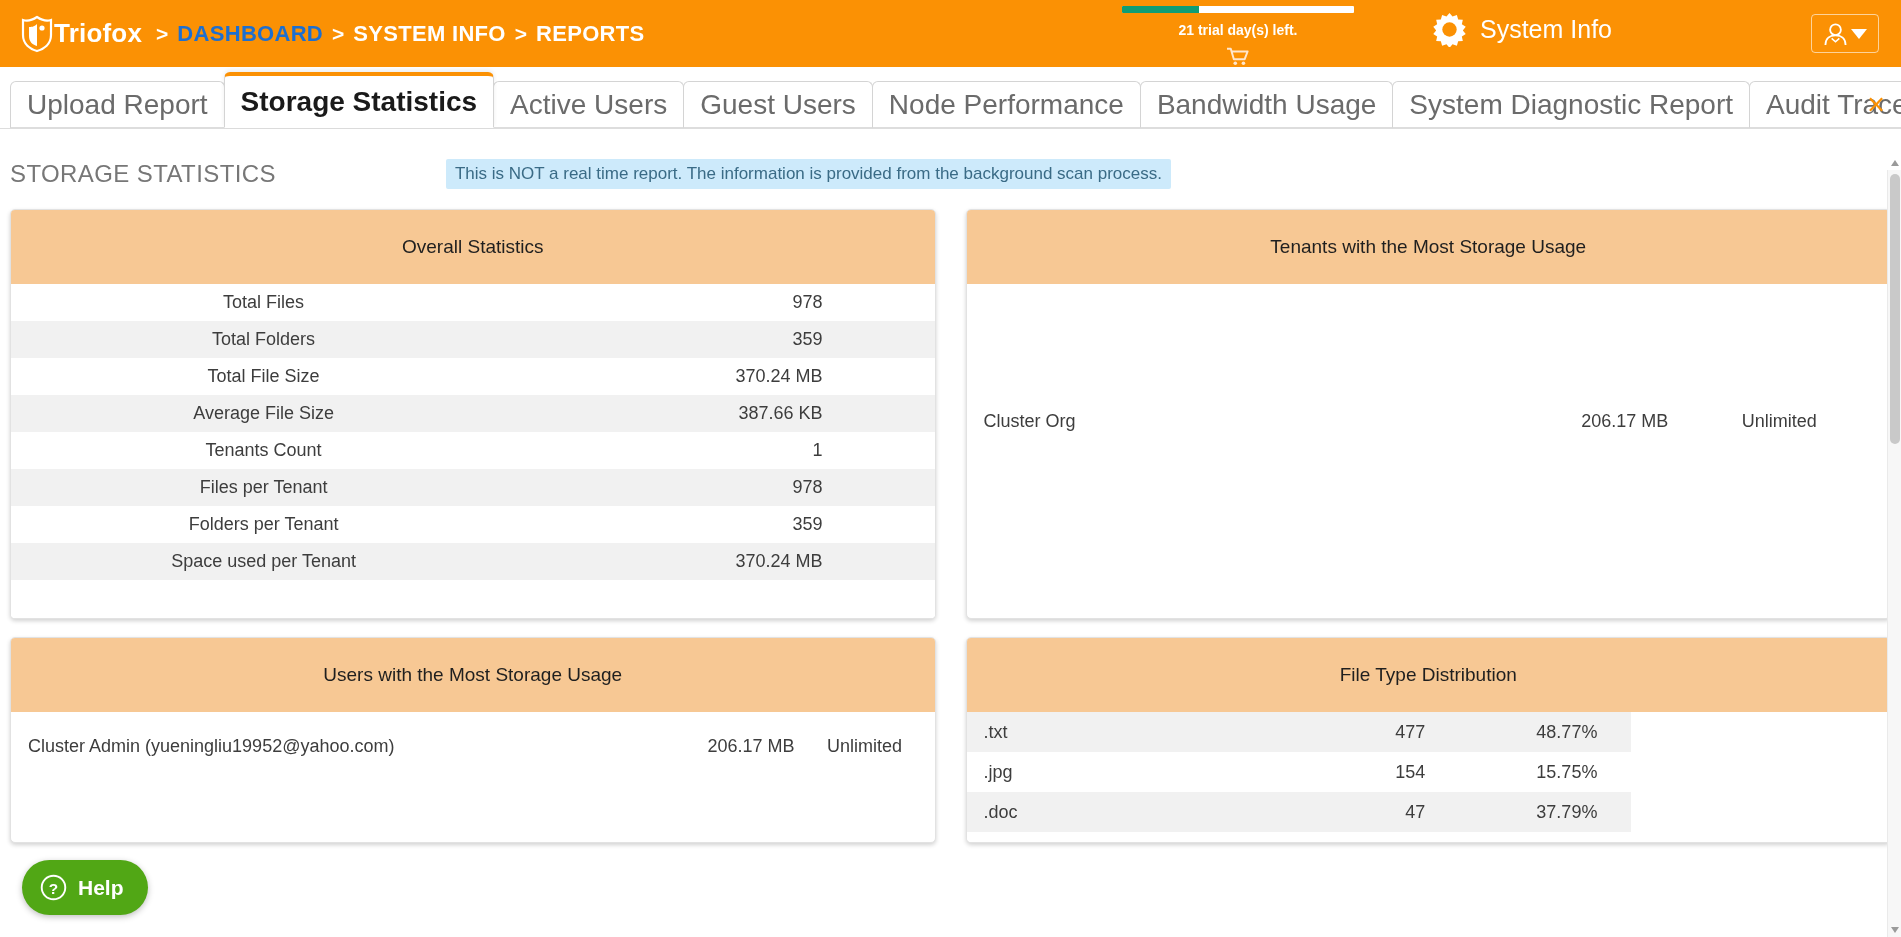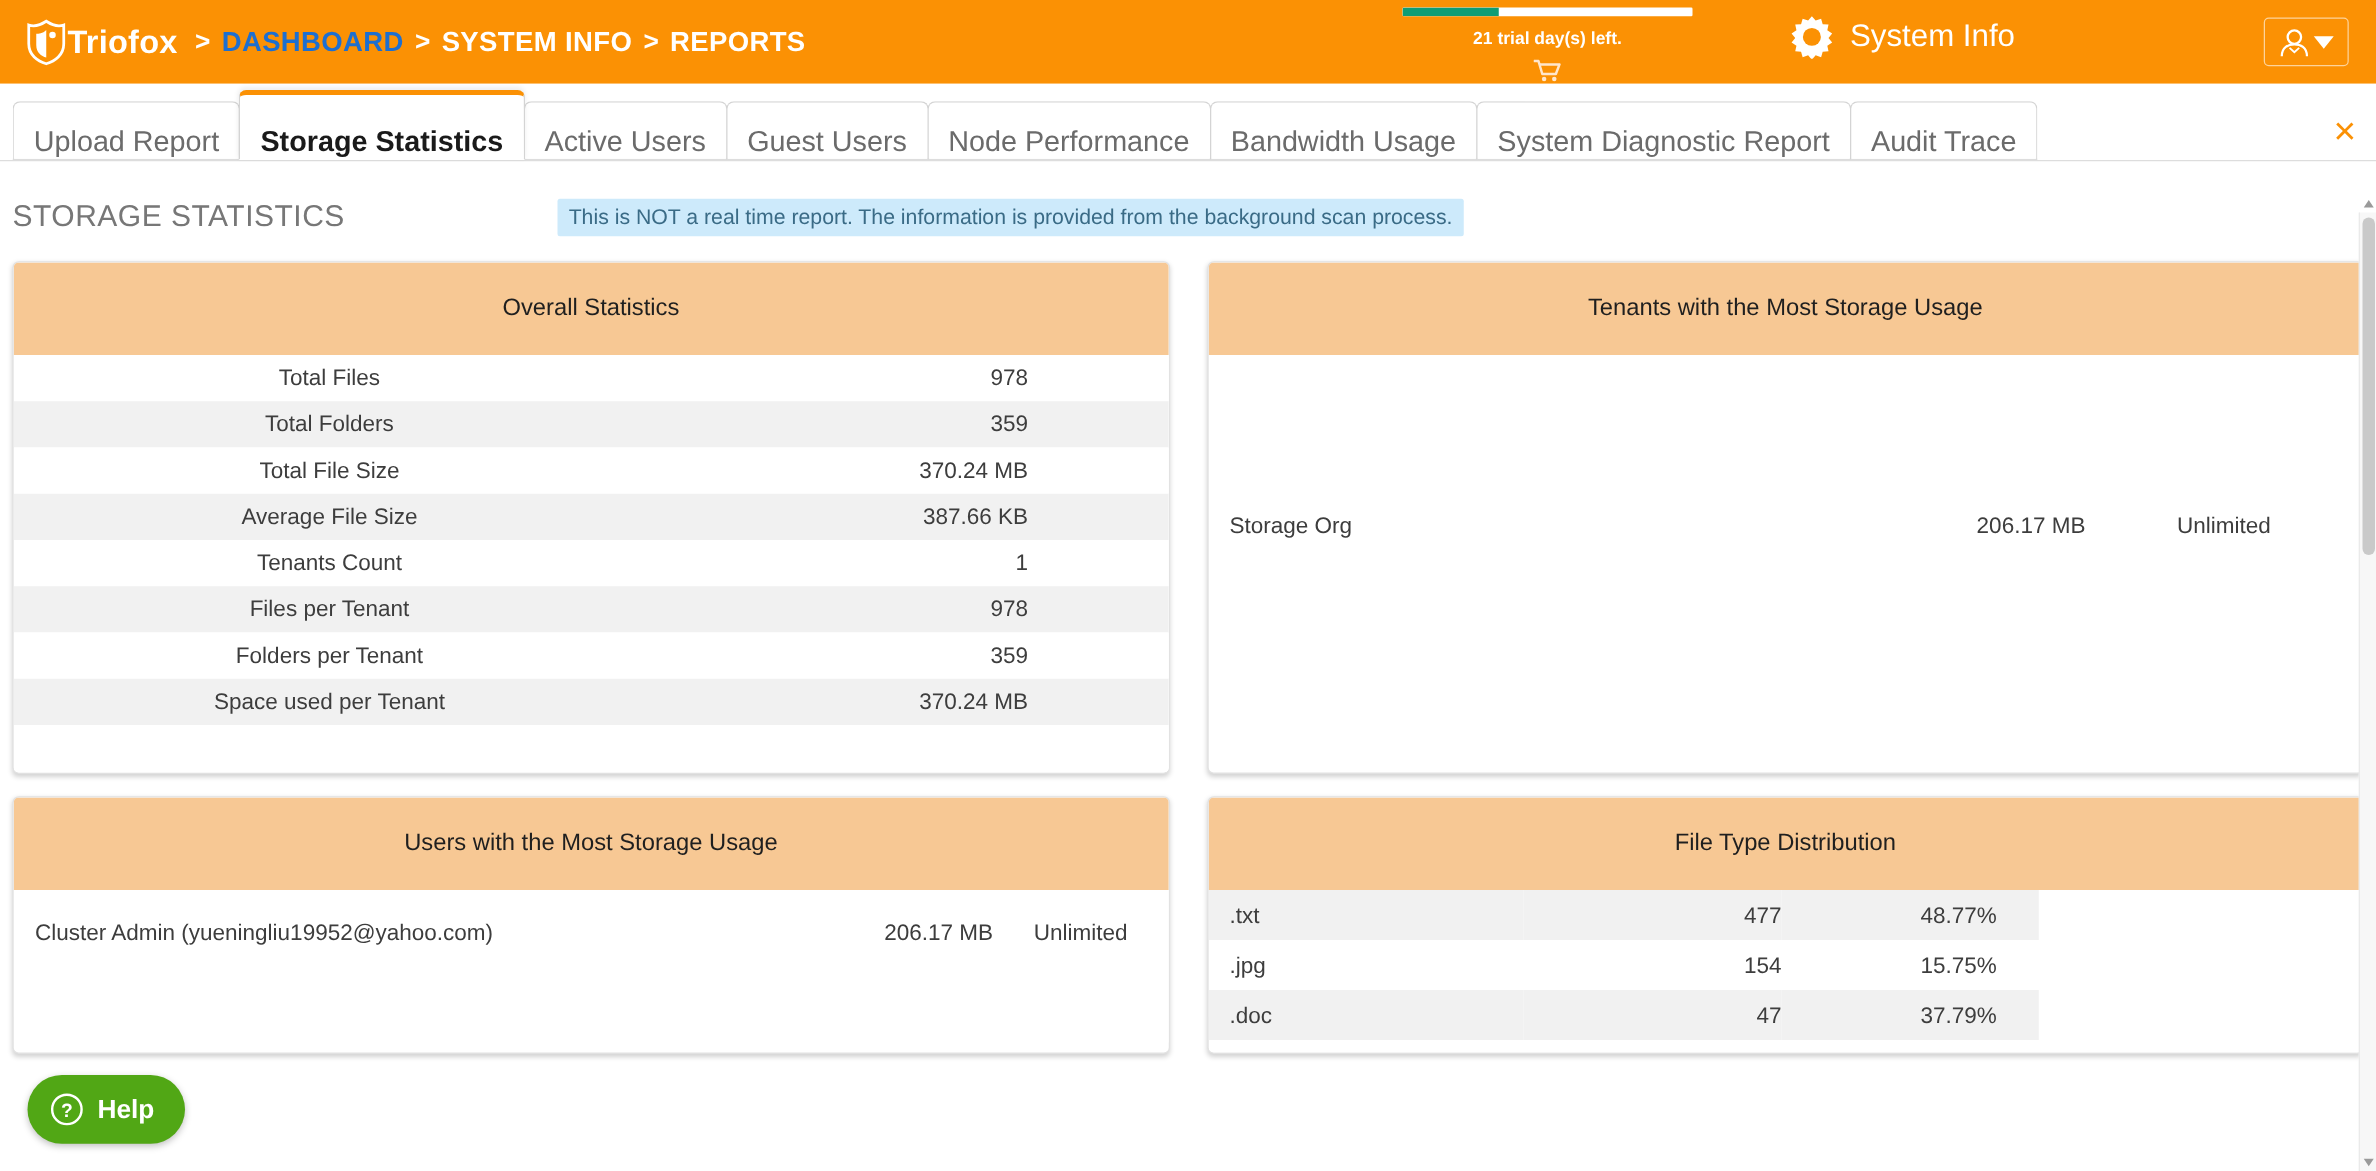--- a/index.html
+++ b/index.html
@@ -95,22 +95,22 @@
     height: 62px;
     background: #ffffff;
     border-bottom: 1px solid #dddddd;
     display: flex;
     align-items: flex-end;
     padding-left: 10px;
   }
   .tab {
     height: 47px;
     padding: 0 16px;
-    display: flex; align-items: flex-end;
-    font-size: 23px;
+    display: flex; align-items: center;
+    font-size: 28px;
     color: #6b6b6b;
     background: #ffffff;
     border: 1px solid #d4d4d4;
     border-bottom: 1px solid #dddddd;
     border-radius: 6px 6px 0 0;
     margin-right: -1px;
     cursor: pointer;
     white-space: nowrap;
   }
   .tab.active {
@@ -410,21 +410,21 @@
         </tbody>
           </table>
         <div class="stats-pad"></div>
       </div>
     </div>
 
     <div class="card">
       <div class="card-head">Tenants with the Most Storage Usage</div>
       <div class="card-body tall">
         <div class="row3">
-          <span class="c1">Storage Org</span>
+          <span class="c1">Cluster Org</span>
           <span class="c2">206.17 MB</span>
           <span class="c3">Unlimited</span>
         </div>
       </div>
     </div>
 
     <div class="card">
       <div class="card-head">Users with the Most Storage Usage</div>
       <div class="card-body short">
         <div class="user-row">

